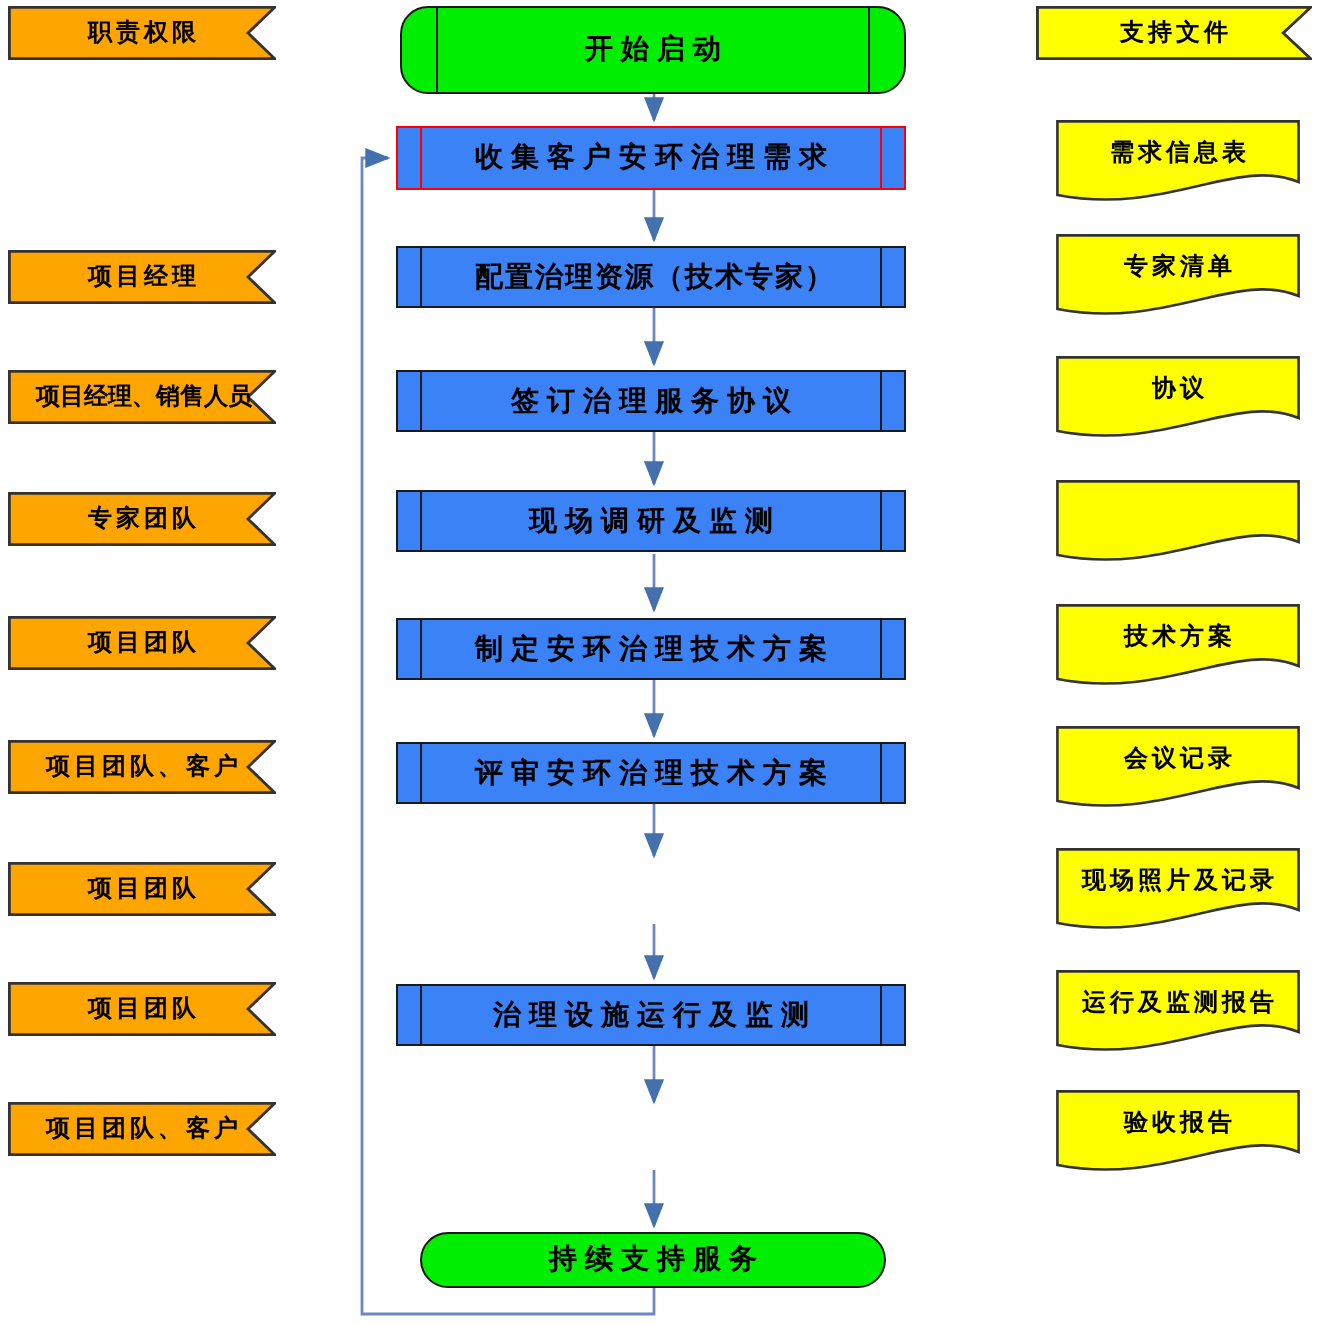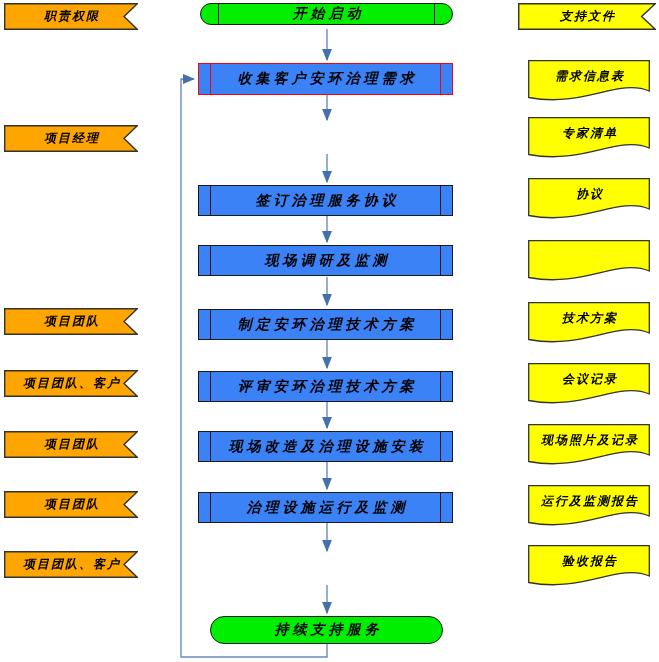--- a/index.html
+++ b/index.html
@@ -6,21 +6,21 @@
   #canvas{
     position:relative;width:659px;height:662px;background:#ffffff;overflow:hidden;
     font-family:"Liberation Sans","DejaVu Sans",sans-serif;
   }
   
   #connectors{position:absolute;left:0;top:0;width:659px;height:662px;z-index:0;pointer-events:none;}
   .conn{fill:none;stroke:#6B89C0;stroke-width:1.4;}
   
   .lbl{
     position:absolute;inset:0;display:flex;align-items:center;justify-content:center;
-    font-weight:bold;color:#000;white-space:nowrap;z-index:2;font-style:italic;
+    font-weight:bold;color:#000;white-space:nowrap;z-index:2;
   }
   .lbl.md{font-size:14px;letter-spacing:4px;text-indent:4px;}
   .lbl.sm{font-size:12px;letter-spacing:2px;text-indent:2px;}
   
   .banner{position:absolute;width:134px;height:27px;z-index:1;}
   .banner svg{position:absolute;left:0;top:0;width:100%;height:100%;overflow:visible;}
   .banner.orange use{fill:#FFA500;stroke:#333333;stroke-width:1.4;}
   .banner.yellow{left:518px;width:138px;}
   .banner.yellow use{fill:#FFFF00;stroke:#333333;stroke-width:1.4;}
   
@@ -88,20 +88,32 @@
         <use href="#shape-banner" xlink:href="#shape-banner"></use>
       </svg>
     <span class="lbl sm">职责权限</span>
   </div>
   <div class="banner orange" style="left:4px;top:125px">
     <svg>
         <use href="#shape-banner" xlink:href="#shape-banner"></use>
       </svg>
     <span class="lbl sm">项目经理</span>
   </div>
+  <div class="banner orange" style="left:4px;top:185px">
+    <svg>
+        <use href="#shape-banner" xlink:href="#shape-banner"></use>
+      </svg>
+    <span class="lbl sm" style="letter-spacing:0">项目经理、销售人员</span>
+  </div>
+  <div class="banner orange" style="left:4px;top:246px">
+    <svg>
+        <use href="#shape-banner" xlink:href="#shape-banner"></use>
+      </svg>
+    <span class="lbl sm">专家团队</span>
+  </div>
   <div class="banner orange" style="left:4px;top:308px">
     <svg>
         <use href="#shape-banner" xlink:href="#shape-banner"></use>
       </svg>
     <span class="lbl sm">项目团队</span>
   </div>
   <div class="banner orange" style="left:4px;top:370px">
     <svg>
         <use href="#shape-banner" xlink:href="#shape-banner"></use>
       </svg>
@@ -119,55 +131,55 @@
       </svg>
     <span class="lbl sm">项目团队</span>
   </div>
   <div class="banner orange" style="left:4px;top:551px">
     <svg>
         <use href="#shape-banner" xlink:href="#shape-banner"></use>
       </svg>
     <span class="lbl sm">项目团队、客户</span>
   </div>
 
-  <div class="capsule" style="left:200px;top:3px;width:253px;height:22px">
+  <div class="capsule" style="left:200px;top:3px;width:253px;height:44px">
     <i class="bar l"></i>
     <i class="bar r"></i>
     <span class="lbl md">开始启动</span>
   </div>
 
   <div class="pbox red" style="top:63px;height:32px">
     <i class="bar l"></i>
     <i class="bar r"></i>
     <span class="lbl md">收集客户安环治理需求</span>
   </div>
+  <div class="pbox" style="top:123px">
+    <i class="bar l"></i>
+    <i class="bar r"></i>
+    <span class="lbl md" style="letter-spacing:1px">配置治理资源（技术专家）</span>
+  </div>
   <div class="pbox" style="top:185px">
     <i class="bar l"></i>
     <i class="bar r"></i>
     <span class="lbl md">签订治理服务协议</span>
   </div>
   <div class="pbox" style="top:245px">
     <i class="bar l"></i>
     <i class="bar r"></i>
     <span class="lbl md">现场调研及监测</span>
   </div>
   <div class="pbox" style="top:309px">
     <i class="bar l"></i>
     <i class="bar r"></i>
     <span class="lbl md">制定安环治理技术方案</span>
   </div>
   <div class="pbox" style="top:371px">
     <i class="bar l"></i>
     <i class="bar r"></i>
     <span class="lbl md">评审安环治理技术方案</span>
-  </div>
-  <div class="pbox" style="top:431px">
-    <i class="bar l"></i>
-    <i class="bar r"></i>
-    <span class="lbl md">现场改造及治理设施安装</span>
   </div>
   <div class="pbox" style="top:492px">
     <i class="bar l"></i>
     <i class="bar r"></i>
     <span class="lbl md">治理设施运行及监测</span>
   </div>
 
   <div class="capsule" style="left:210px;top:616px;width:233px;height:28px">
     <span class="lbl md">持续支持服务</span>
   </div>

